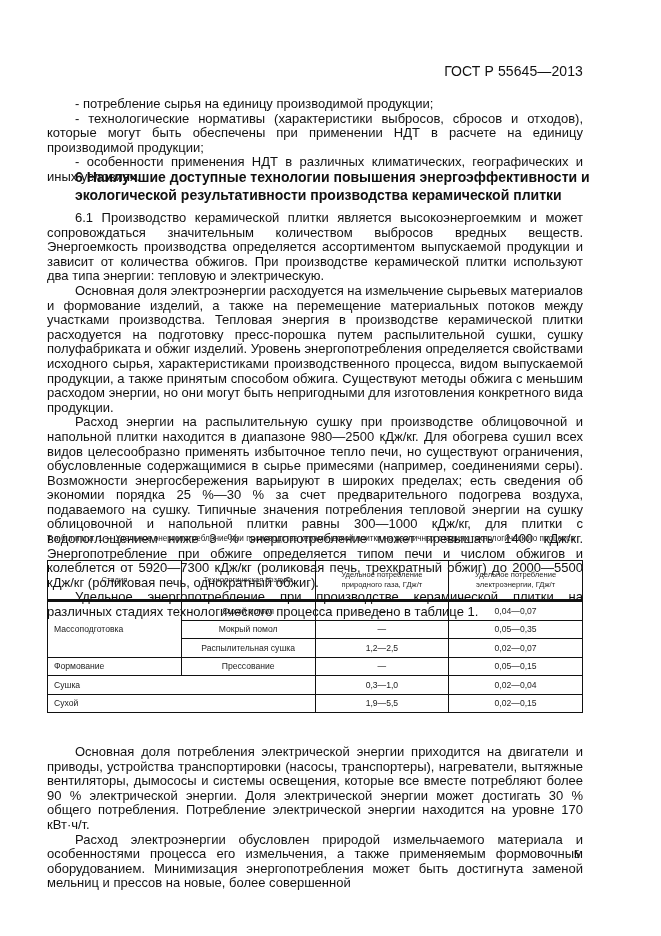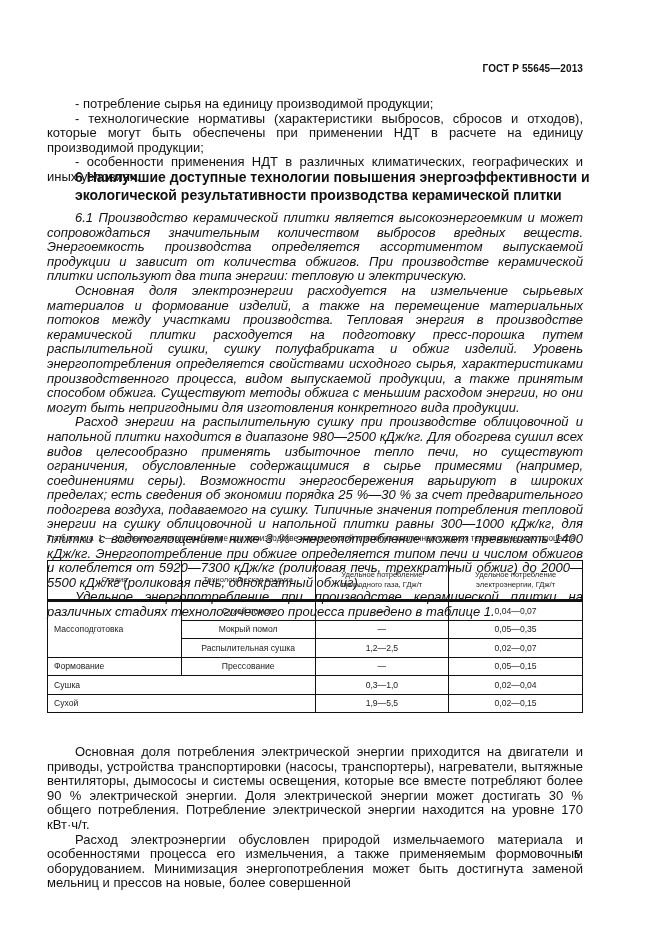--- a/index.html
+++ b/index.html
@@ -2,34 +2,34 @@
 <html><head>
   <meta charset="utf-8">
   <style>
     html, body { margin: 0; padding: 0; background: #ffffff; }
     body {
       width: 661px; height: 936px; position: relative; overflow: hidden;
       font-family: "Liberation Sans", sans-serif; color: #111;
     }
     .doc-header {
       position: absolute; top: 63px; right: 78px;
-      font-weight: bold; font-size: 10px; letter-spacing: 0.1px;
+      font-weight: normal; font-size: 14px; letter-spacing: 0.1px;
     }
     .body-text {
       position: absolute; left: 47px; width: 536px;
       font-size: 13px; line-height: 14.6px; text-align: justify;
       transform-origin: left top;
     }
     .body-text p { margin: 0; text-indent: 28px; }
     .list-block { top: 97px; }
     .heading {
       position: absolute; left: 75px; top: 168px; width: 520px;
       font-weight: bold; font-size: 14px; line-height: 18px;
     }
-    .block-61 { top: 211px; font-style: italic; }
+    .block-61 { top: 211px; }
     .caption {
       position: absolute; left: 47px; top: 533px; width: 540px;
       font-size: 8.2px; line-height: 11px; color: #222;
     }
     .caption .spaced { letter-spacing: 2.4px; }
     table.energy {
       position: absolute; left: 47px; top: 560px;
       width: 536px; border-collapse: collapse;
       font-size: 8.6px; color: #222;
     }

